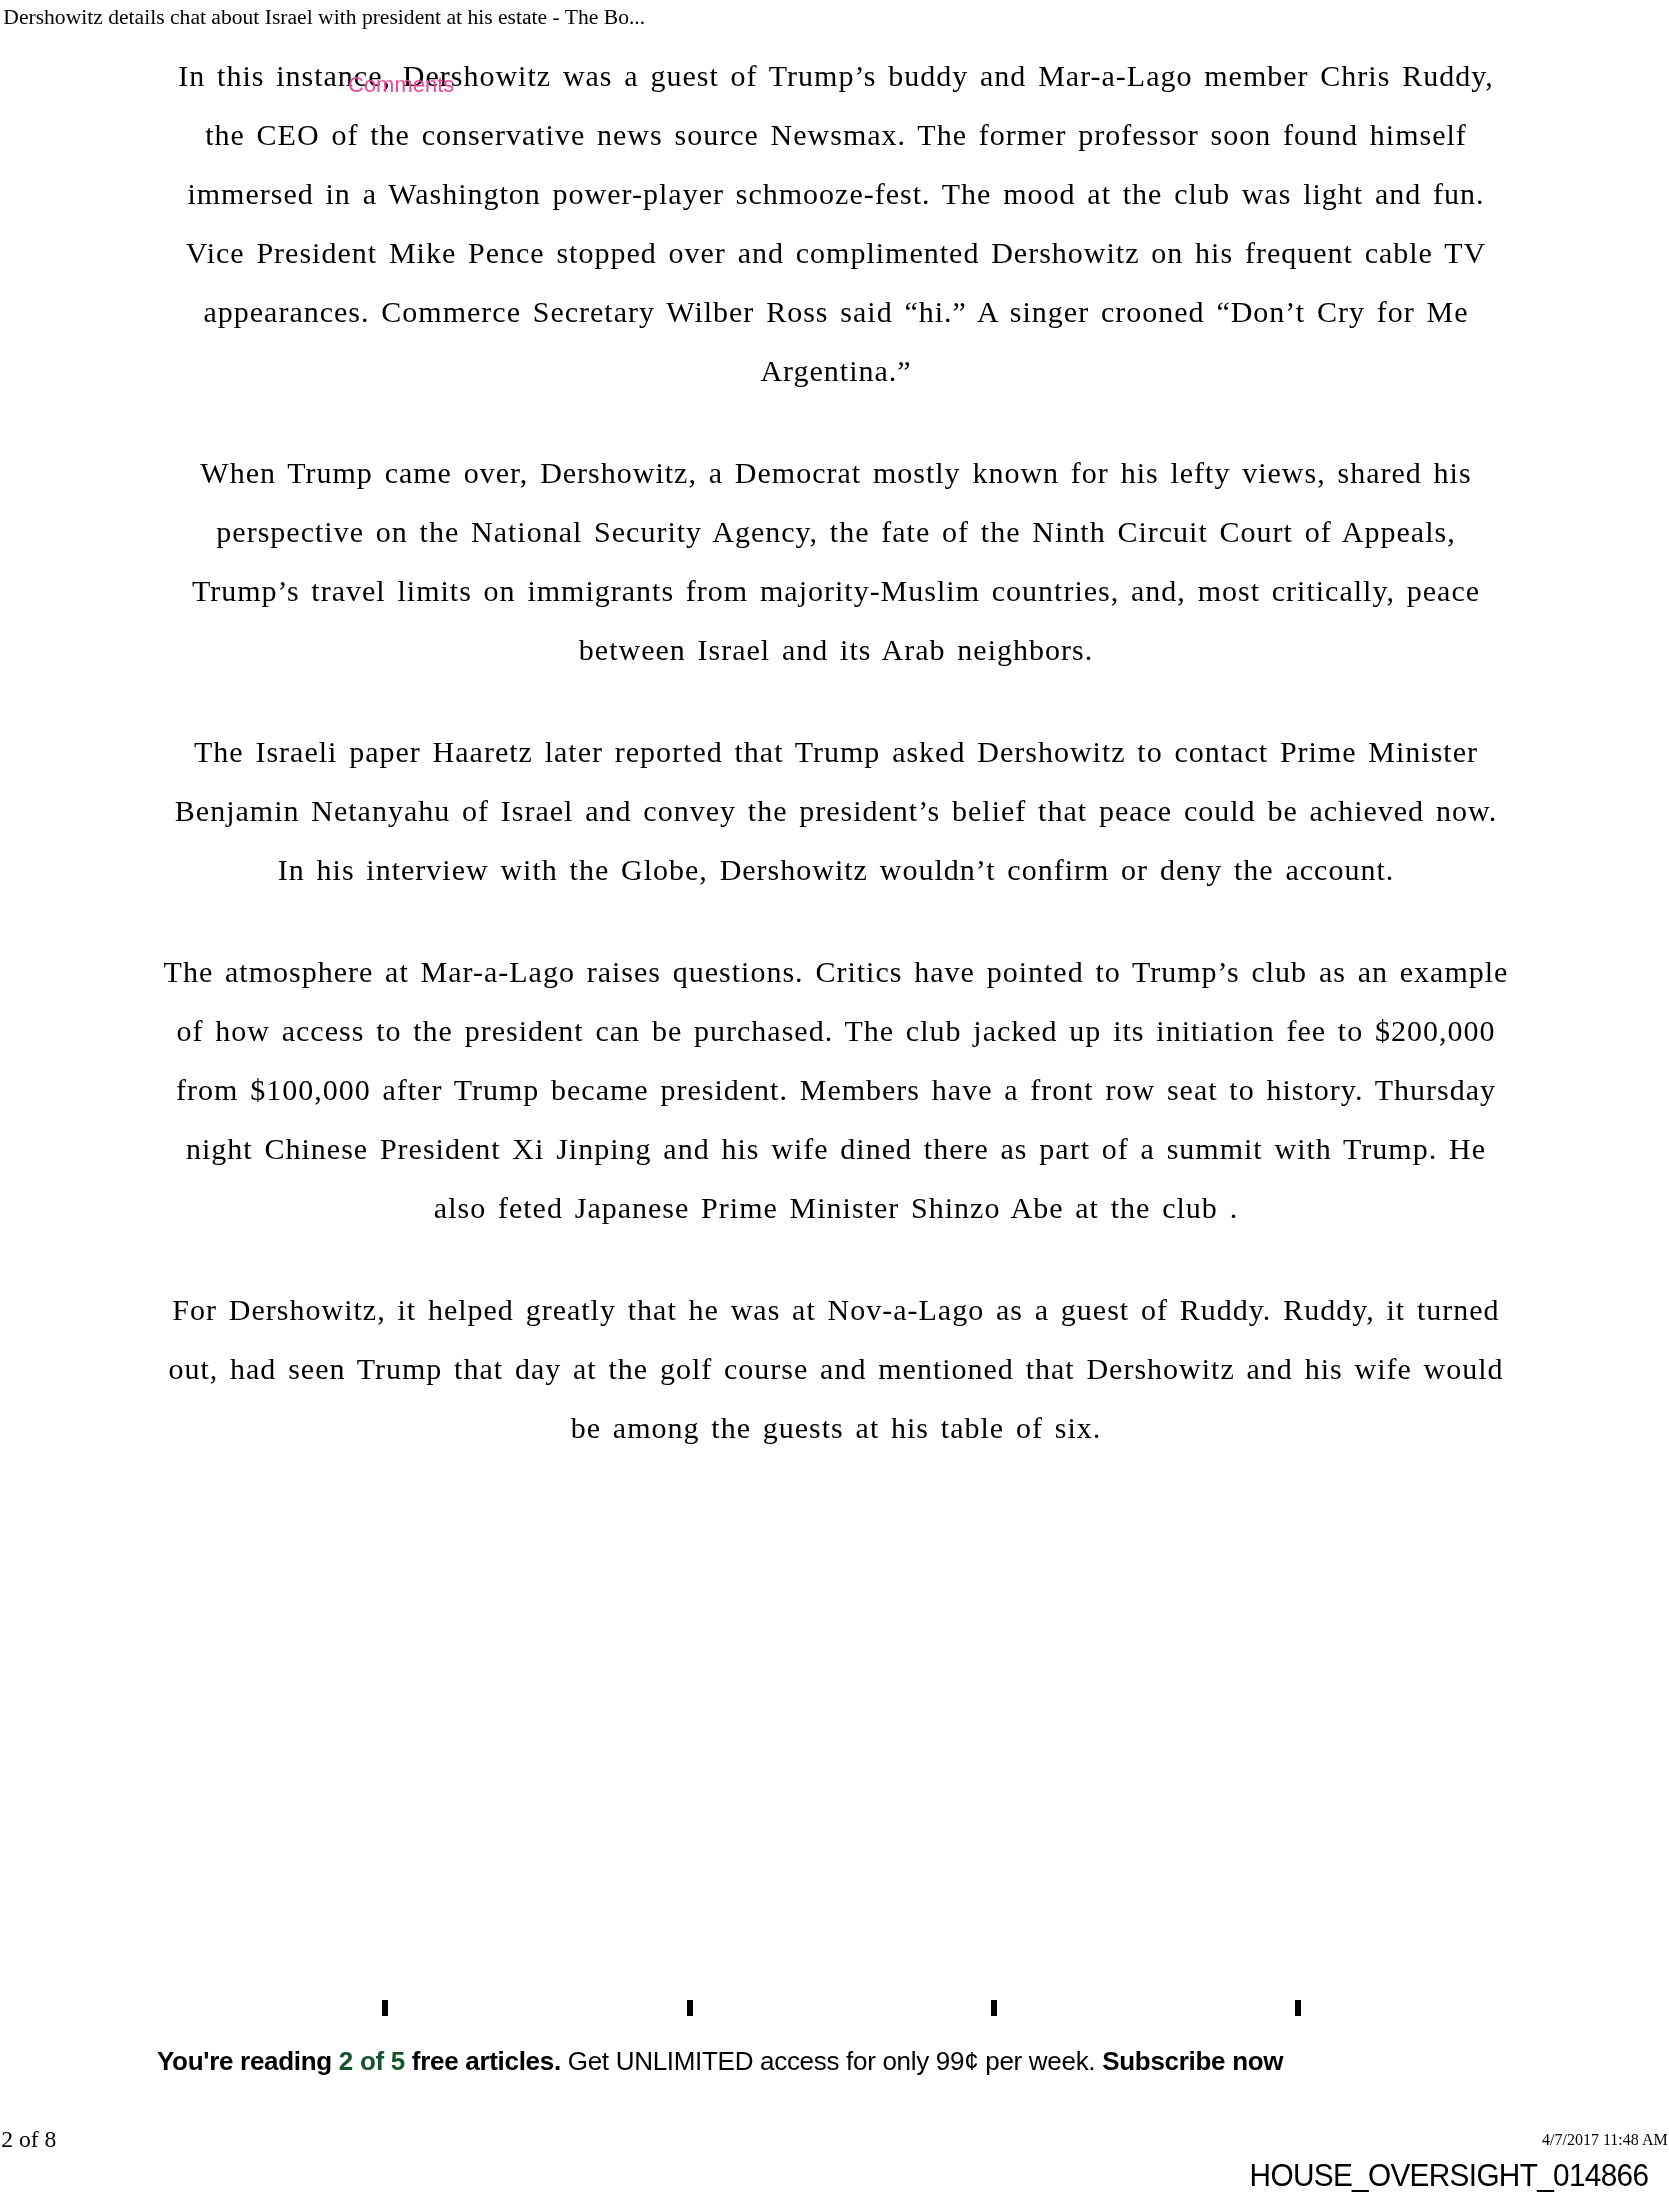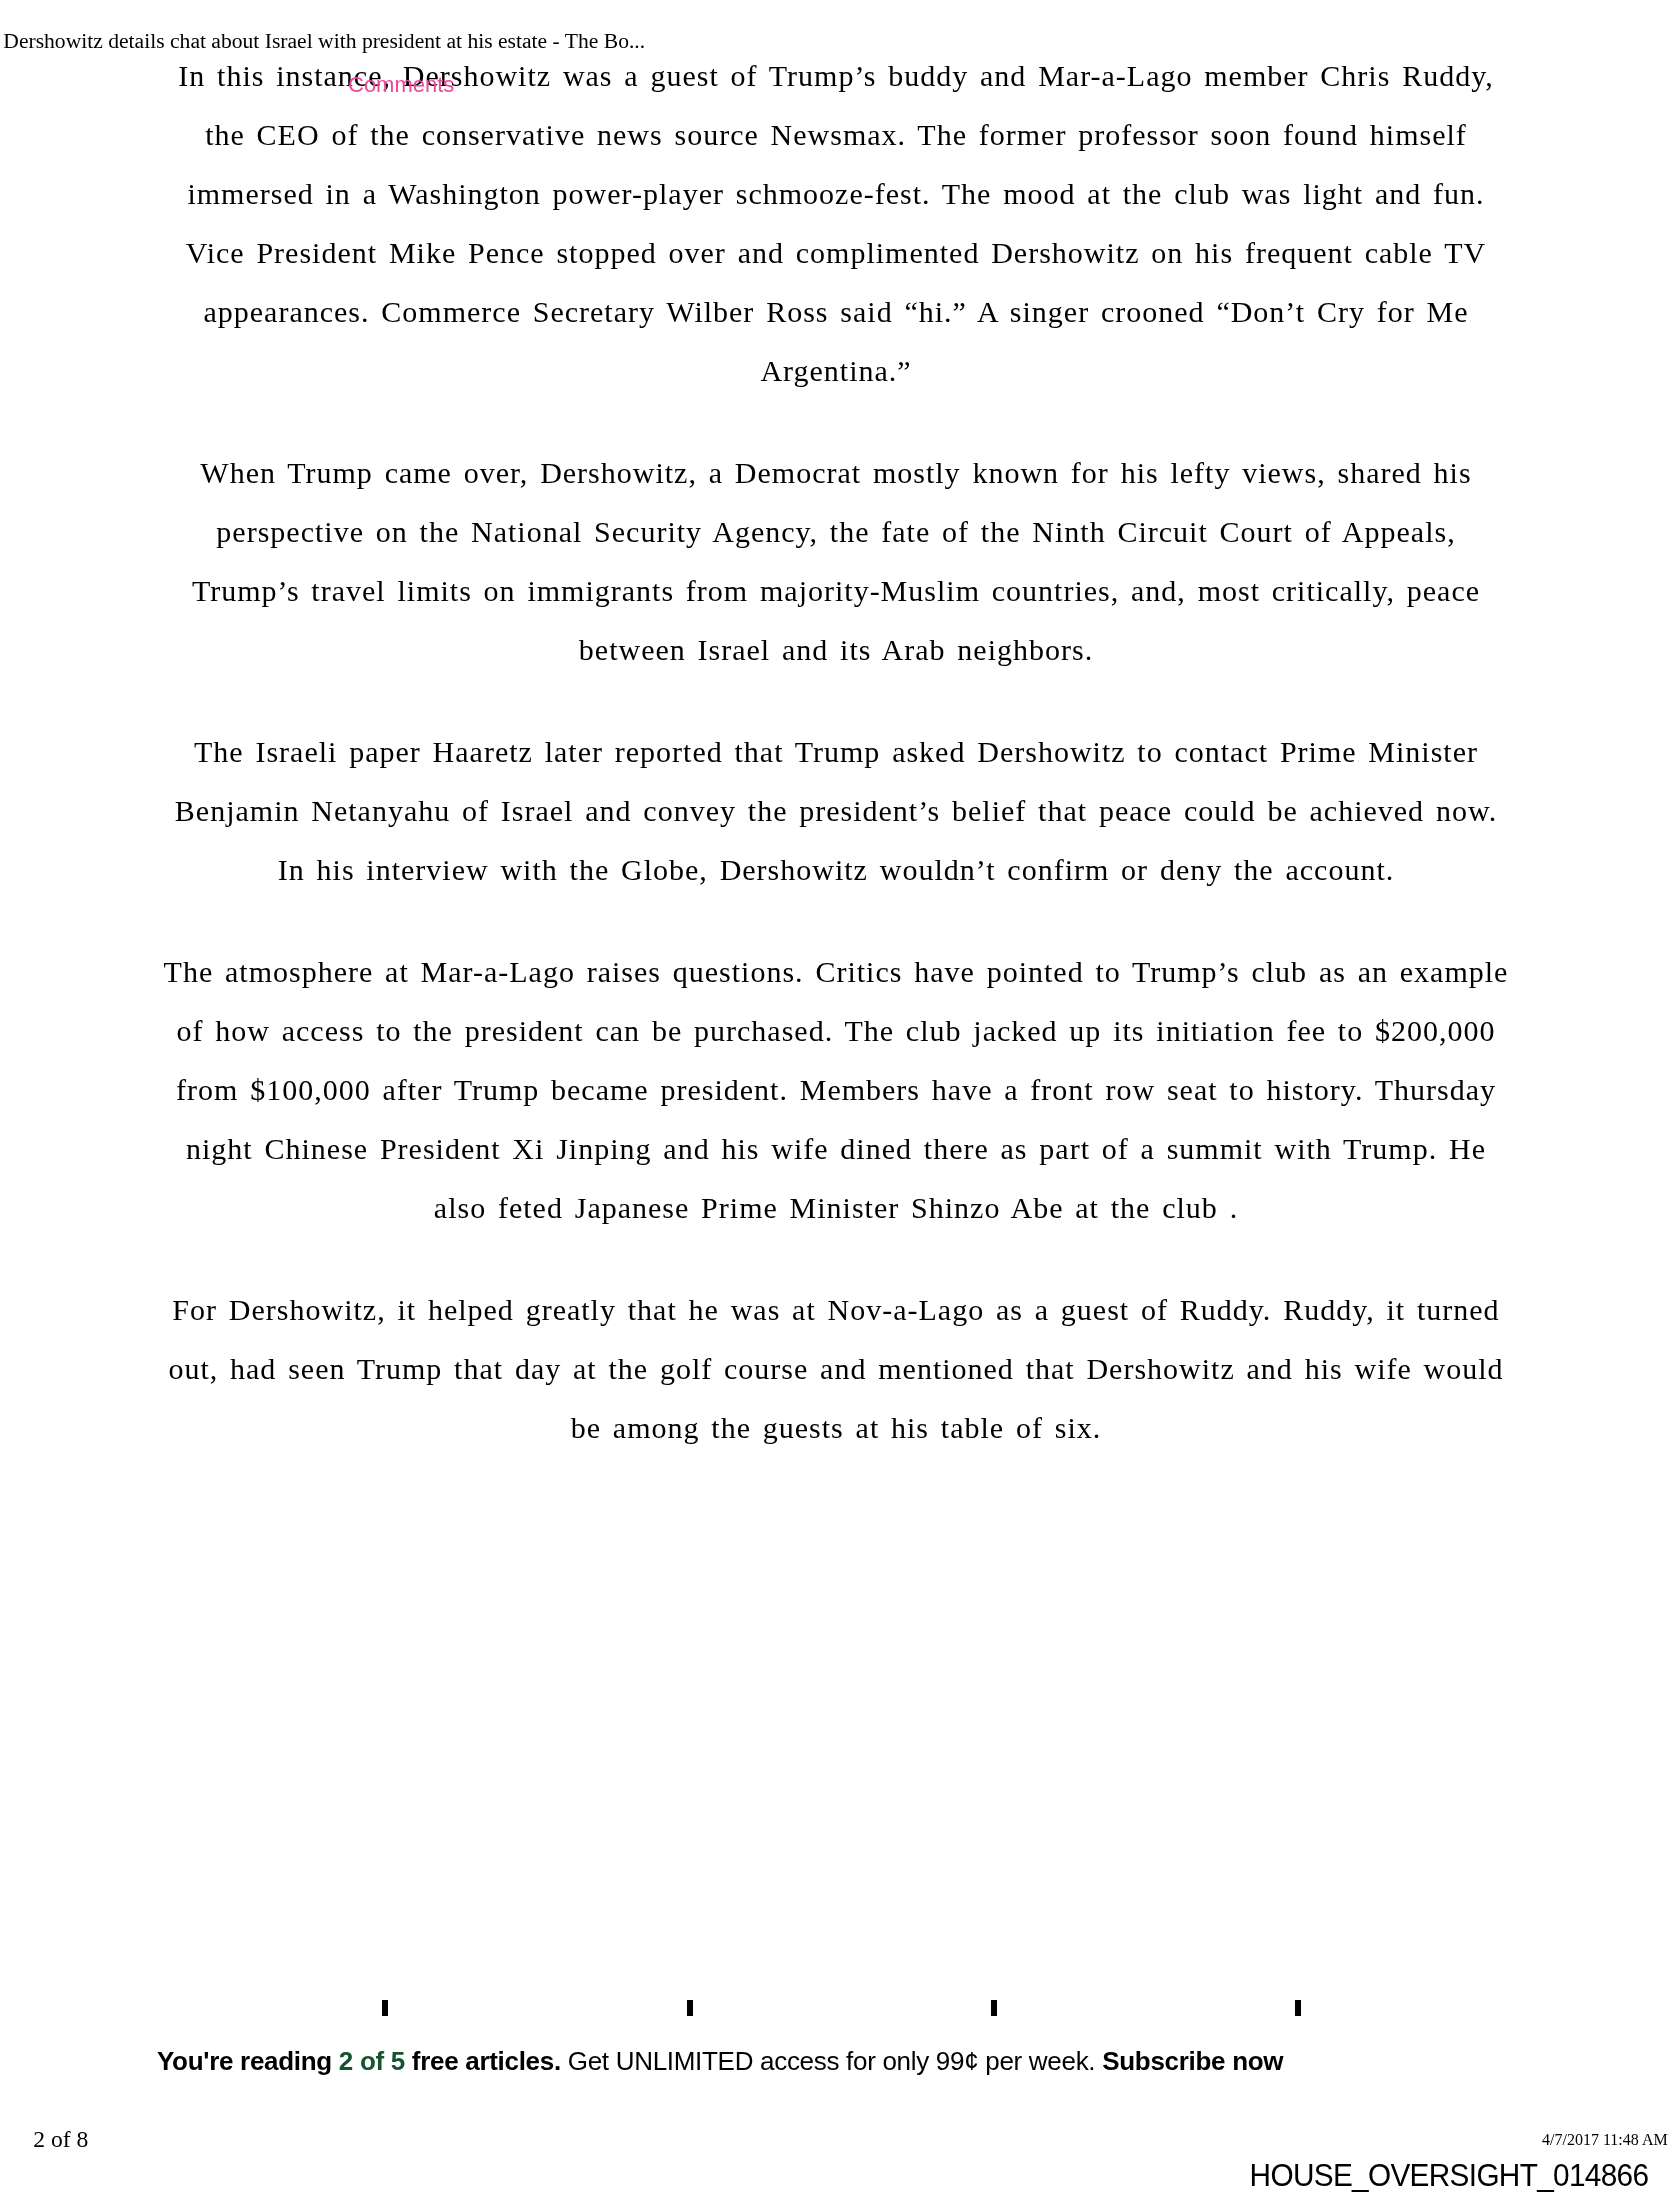--- a/index.html
+++ b/index.html
@@ -12,21 +12,21 @@
     color:#000000;
   }
 
   
   .print-header {
     position:absolute; top:3.9px; left:3.3px; right:22px;
     display:flex; justify-content:space-between;
     font-size:21.6px; line-height:26px; white-space:nowrap;
     color:#000;
   }
-  .print-header .doc-title { text-align:left;margin-top:24px; }
+  .print-header .doc-title { text-align:left; }
   .print-header .doc-url   { text-align:right; }
 
   
   .article {
     position:absolute; left:157px; top:46px; width:1358px; height:1931px;
     overflow:hidden;
     font-size:30px; line-height:59px;
     letter-spacing:1px; word-spacing:3.3px;
     text-align:center; color:#000;
   }
@@ -56,21 +56,21 @@
     font-family:"Liberation Sans", sans-serif;
     font-size:26px; line-height:31px;
     letter-spacing:-0.3px; white-space:nowrap; color:#000;
   }
   .paywall .b  { font-weight:700; }
   .paywall .olive { font-weight:700; }
 
   
   .footer-page {
     position:absolute; left:1.3px; top:2126px;
-    font-size:23.6px; line-height:27.5px;margin-left:32px;
+    font-size:23.6px; line-height:27.5px;
   }
   .footer-time {
     position:absolute; right:1.3px; top:2126px;
     font-size:16px; line-height:27.5px; text-align:right;
   }
   .bates {
     position:absolute; right:21px; top:2159px;
     font-family:"Liberation Sans", sans-serif;
     font-size:31px; line-height:34px; letter-spacing:-0.7px;
     transform:scaleX(0.96); transform-origin:right center;

